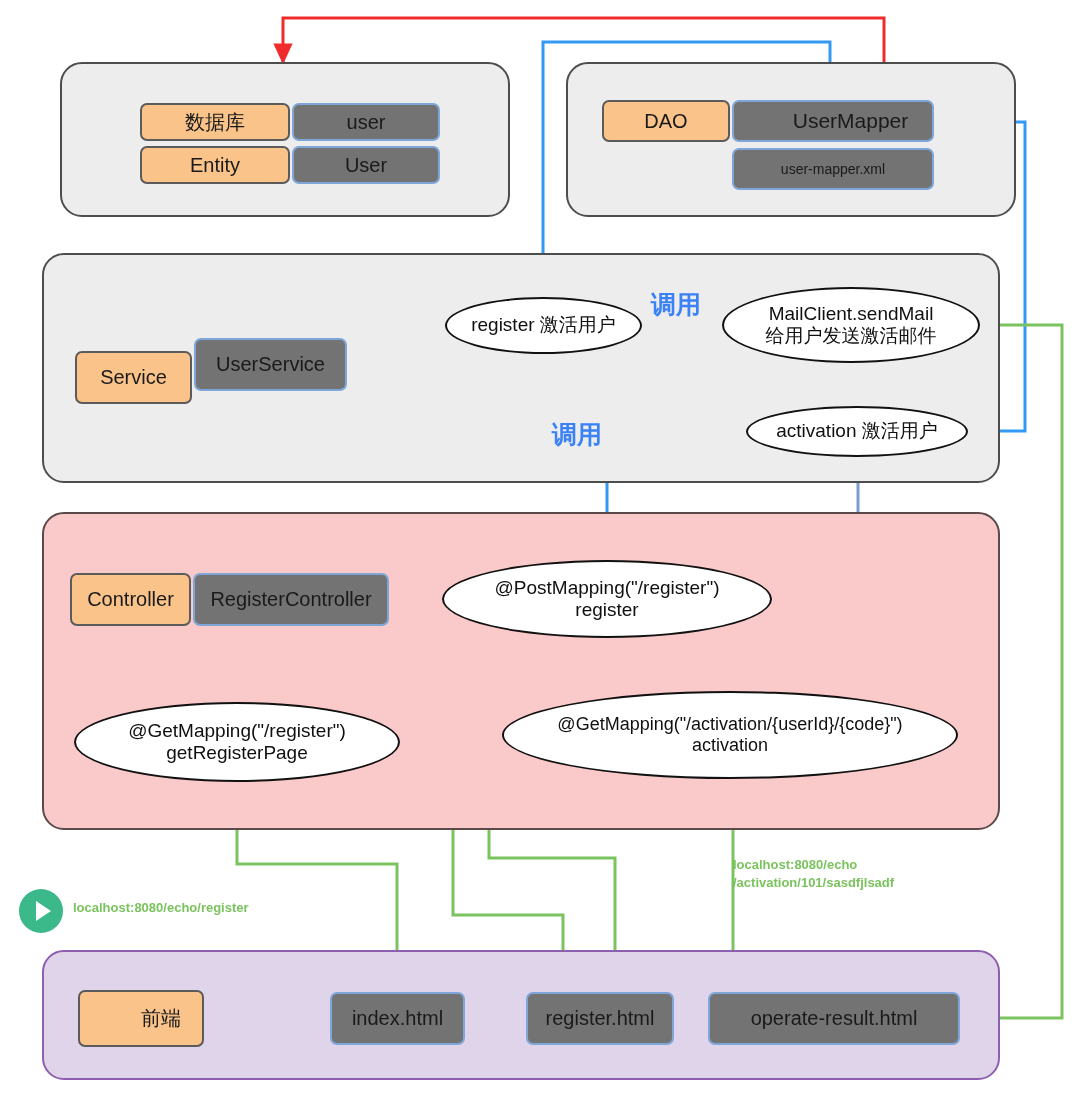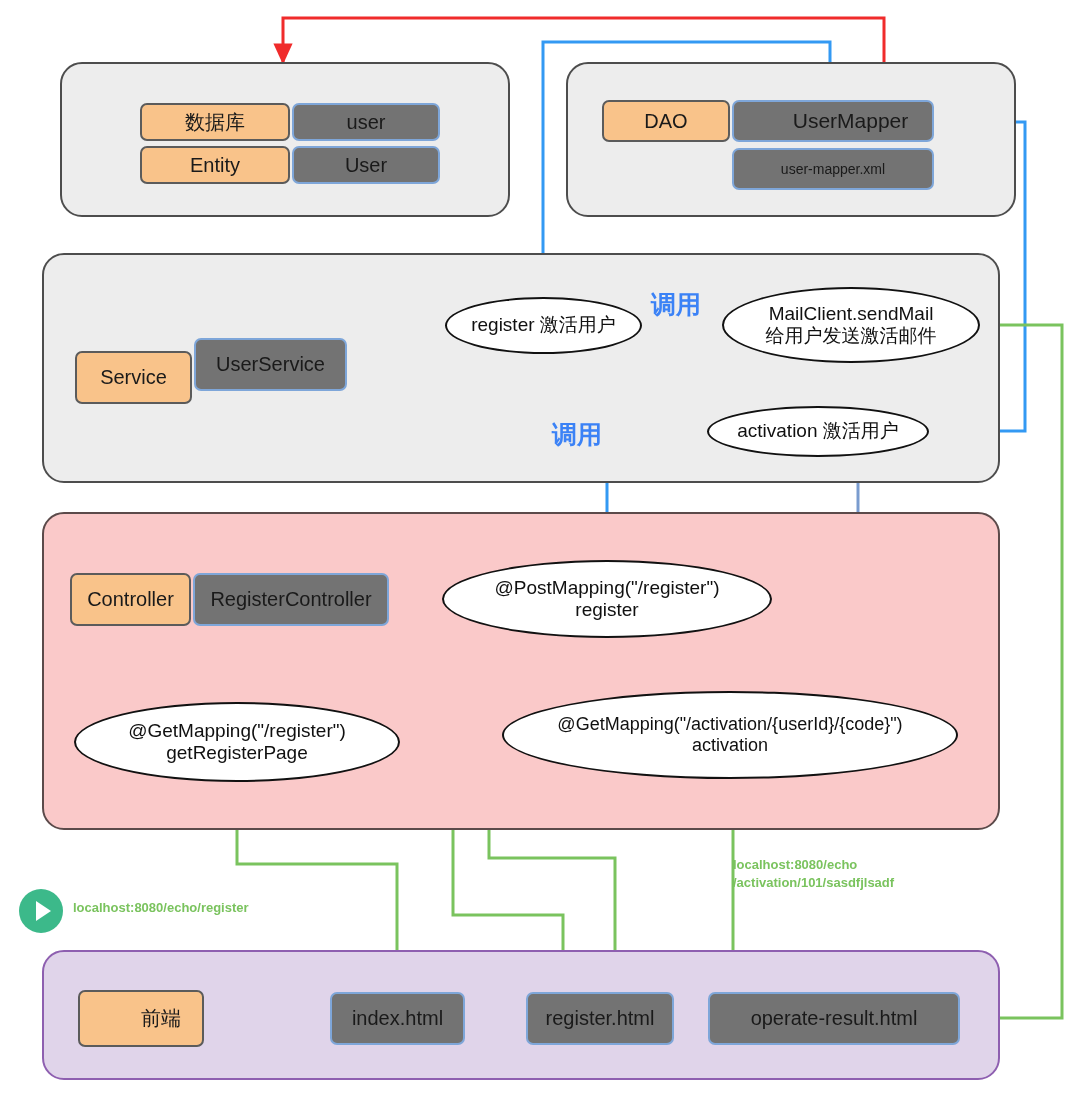--- a/index.html
+++ b/index.html
@@ -118,21 +118,21 @@
   <div class="tag orange" style="left:75px;top:338px;width:117px;height:53px;margin-top:13px;">Service</div>
   <div class="tag blue" style="left:194px;top:338px;width:153px;height:53px;">UserService</div>
 
   <div class="ell" style="left:445px;top:297px;width:197px;height:57px;">register 激活用户</div>
 
   <div class="ell" style="left:722px;top:287px;width:258px;height:76px;flex-direction:column;">
     <span>MailClient.sendMail</span>
     <span>给用户发送激活邮件</span>
   </div>
 
-  <div class="ell" style="left:707px;top:406px;width:222px;height:51px;">activation 激活用户</div>
+  <div class="ell" style="left:746px;top:406px;width:222px;height:51px;">activation 激活用户</div>
 
   <div class="lbl" style="left:651px;top:288px;">调用</div>
   <div class="lbl" style="left:552px;top:418px;">调用</div>
   <div class="lbl" style="left:866px;top:530px;">调用</div>
 
   <div class="layer pink" style="left:42px;top:512px;width:958px;height:318px;"></div>
   <div class="tag orange" style="left:70px;top:573px;width:121px;height:53px;">Controller</div>
   <div class="tag blue" style="left:193px;top:573px;width:196px;height:53px;">RegisterController</div>
 
   <div class="ell" style="left:74px;top:702px;width:326px;height:80px;flex-direction:column;">

